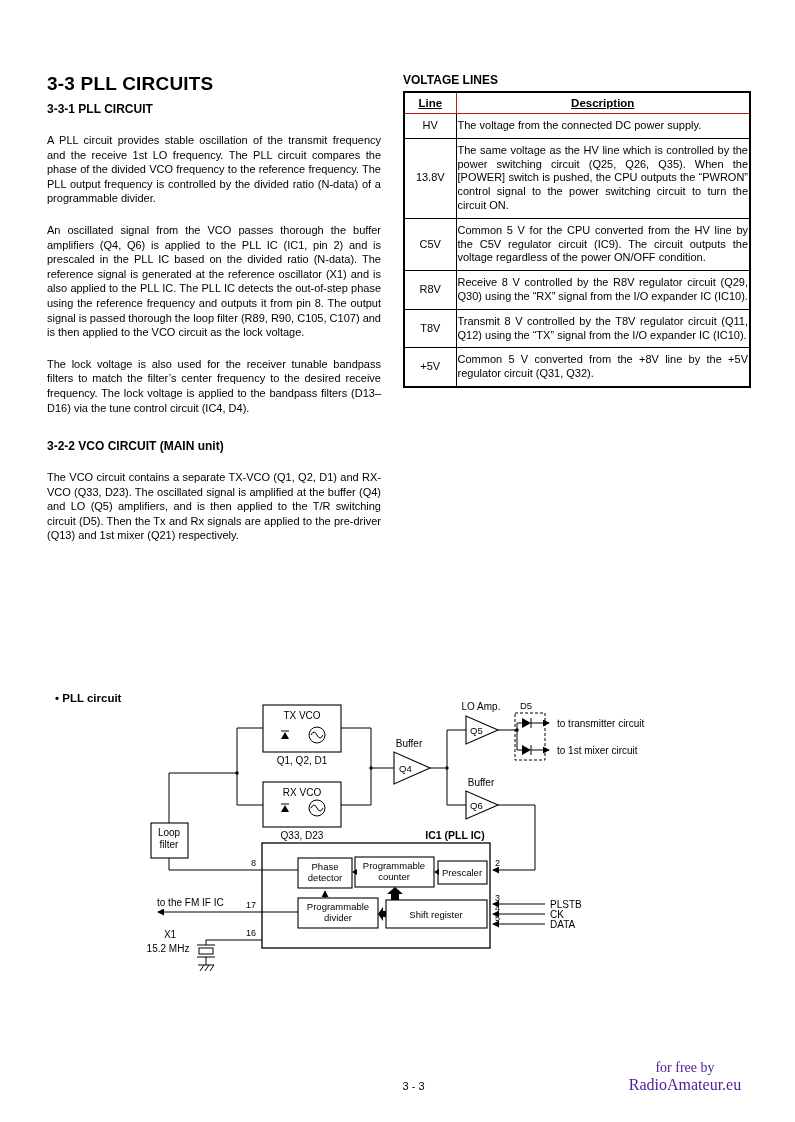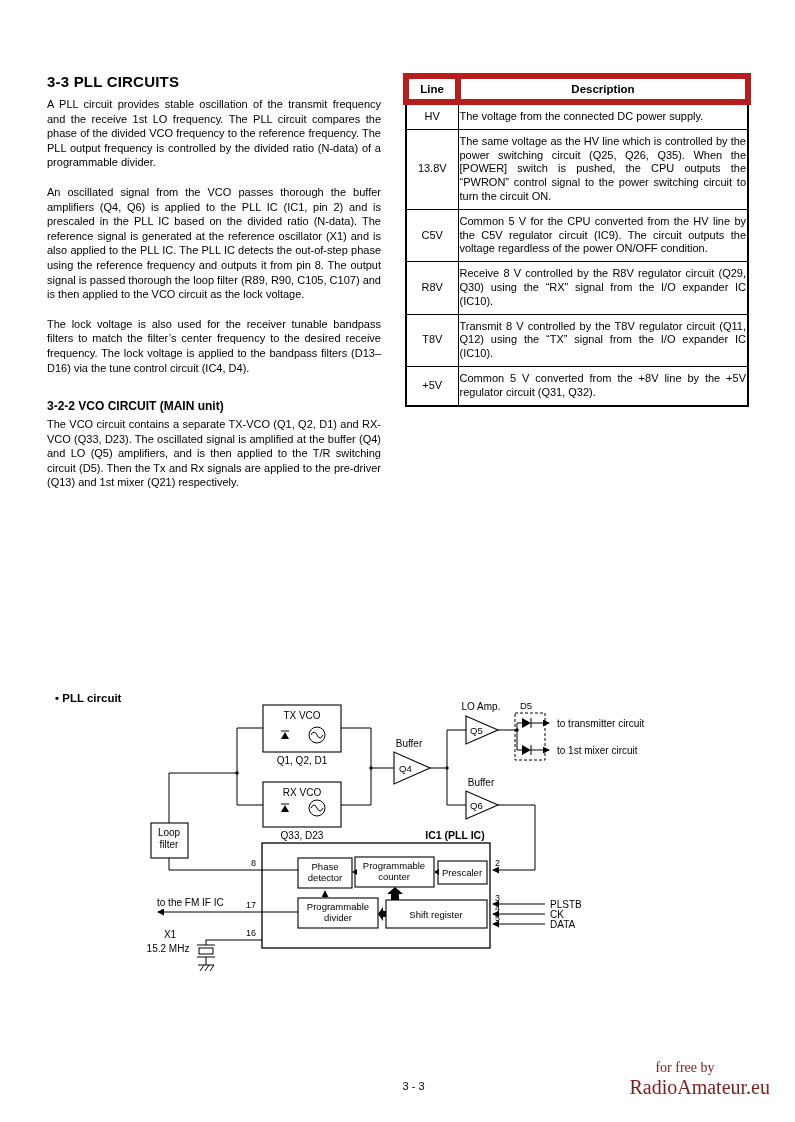--- a/index.html
+++ b/index.html
@@ -4,52 +4,54 @@
 <style>
   * { margin:0; padding:0; box-sizing:border-box; }
   html,body { background:#e8e8e8; }
   .page {
     position:relative; width:795px; height:1122px; background:#ffffff;
     font-family:"Liberation Sans", sans-serif; color:#000; overflow:hidden;
     margin:0 auto;
   }
   .col-left  { position:absolute; left:47px;  top:73px; width:334px; }
   .col-right { position:absolute; left:403px; top:73px; width:348px; }
-  .h-main { font-size:15px; font-weight:bold; letter-spacing:.2px; margin:0 0 7px; }
+  .h-main { font-size:19px; font-weight:bold; letter-spacing:.2px; margin:0 0 7px; }
   .h-sub  { font-size:12px; font-weight:bold; margin:0 0 4px; }
   .h-sub2 { margin-top:24px; }
-  .col-left p { font-size:11px; line-height:14.6px; text-align:justify; margin:0 0 15px; }
+  .col-left p { font-size:11px; line-height:14.6px; text-align:justify; margin:17px 0 15px; }
   table.vlines { width:100%; border-collapse:collapse; border:2px solid #000; }
-  table.vlines th { border:6px solid #b91c1c; font-size:11.5px; font-weight:bold; padding:4px 4px; text-align:center; }
+  table.vlines th { border:1px solid #b91c1c; font-size:11.5px; font-weight:bold; padding:4px 4px; text-align:center;text-decoration:underline; }
   table.vlines td { border:1px solid #000; font-size:11px; line-height:13.8px; padding:5px 1px; }
   td.line-cell { width:52px; text-align:center; vertical-align:middle; padding:5px 2px; }
   td.desc-cell { text-align:justify; }
   svg.diagram { position:absolute; left:0; top:688px; width:795px; height:300px; }
   svg text { font-family:"Liberation Sans", sans-serif; fill:#000; }
   .footer-page-number { position:absolute; left:16px; top:1080px; width:795px; text-align:center; font-size:11px; }
   .watermark { position:absolute; left:600px; top:1060px; width:170px; text-align:center;
-               font-family:"Liberation Serif", serif; color:#7f1d1d; }
+               font-family:"Liberation Serif", serif; color:#4c1d95; }
   .watermark .wm1 { font-size:14px; }
-  .watermark .wm2 { font-size:20px;text-align:right; }
+  .watermark .wm2 { font-size:16px; }
 </style>
 </head>
 <body>
 
 <div class="page">
 
   <div class="col-left">
     <div class="h-main">3-3 PLL CIRCUITS</div>
+    <div class="h-sub">3-3-1 PLL CIRCUIT</div>
     <p>A PLL circuit provides stable oscillation of the transmit frequency and the receive 1st LO frequency. The PLL circuit compares the phase of the divided VCO frequency to the reference frequency. The PLL output frequency is controlled by the divided ratio (N-data) of a programmable divider.</p>
     <p>An oscillated signal from the VCO passes thorough the buffer amplifiers (Q4, Q6) is applied to the PLL IC (IC1, pin 2) and is prescaled in the PLL IC based on the divided ratio (N-data). The reference signal is generated at the reference oscillator (X1) and is also applied to the PLL IC. The PLL IC detects the out-of-step phase using the reference frequency and outputs it from pin 8. The output signal is passed thorough the loop filter (R89, R90, C105, C107) and is then applied to the VCO circuit as the lock voltage.</p>
     <p>The lock voltage is also used for the receiver tunable bandpass filters to match the filter’s center frequency to the desired receive frequency. The lock voltage is applied to the bandpass filters (D13–D16) via the tune control circuit (IC4, D4).</p>
     <div class="h-sub h-sub2">3-2-2 VCO CIRCUIT (MAIN unit)</div>
     <p>The VCO circuit contains a separate TX-VCO (Q1, Q2, D1) and RX-VCO (Q33, D23). The oscillated signal is amplified at the buffer (Q4) and LO (Q5) amplifiers, and is then applied to the T/R switching circuit (D5). Then the Tx and Rx signals are applied to the pre-driver (Q13) and 1st mixer (Q21) respectively.</p>
   </div>
 
   <div class="col-right">
+    <div class="h-sub">VOLTAGE LINES</div>
     <table class="vlines">
       <thead>
         <tr>
           <th>Line</th>
           <th>Description</th>
         </tr>
       </thead>
       <tbody>
         <tr>
           <td class="line-cell">HV</td>

